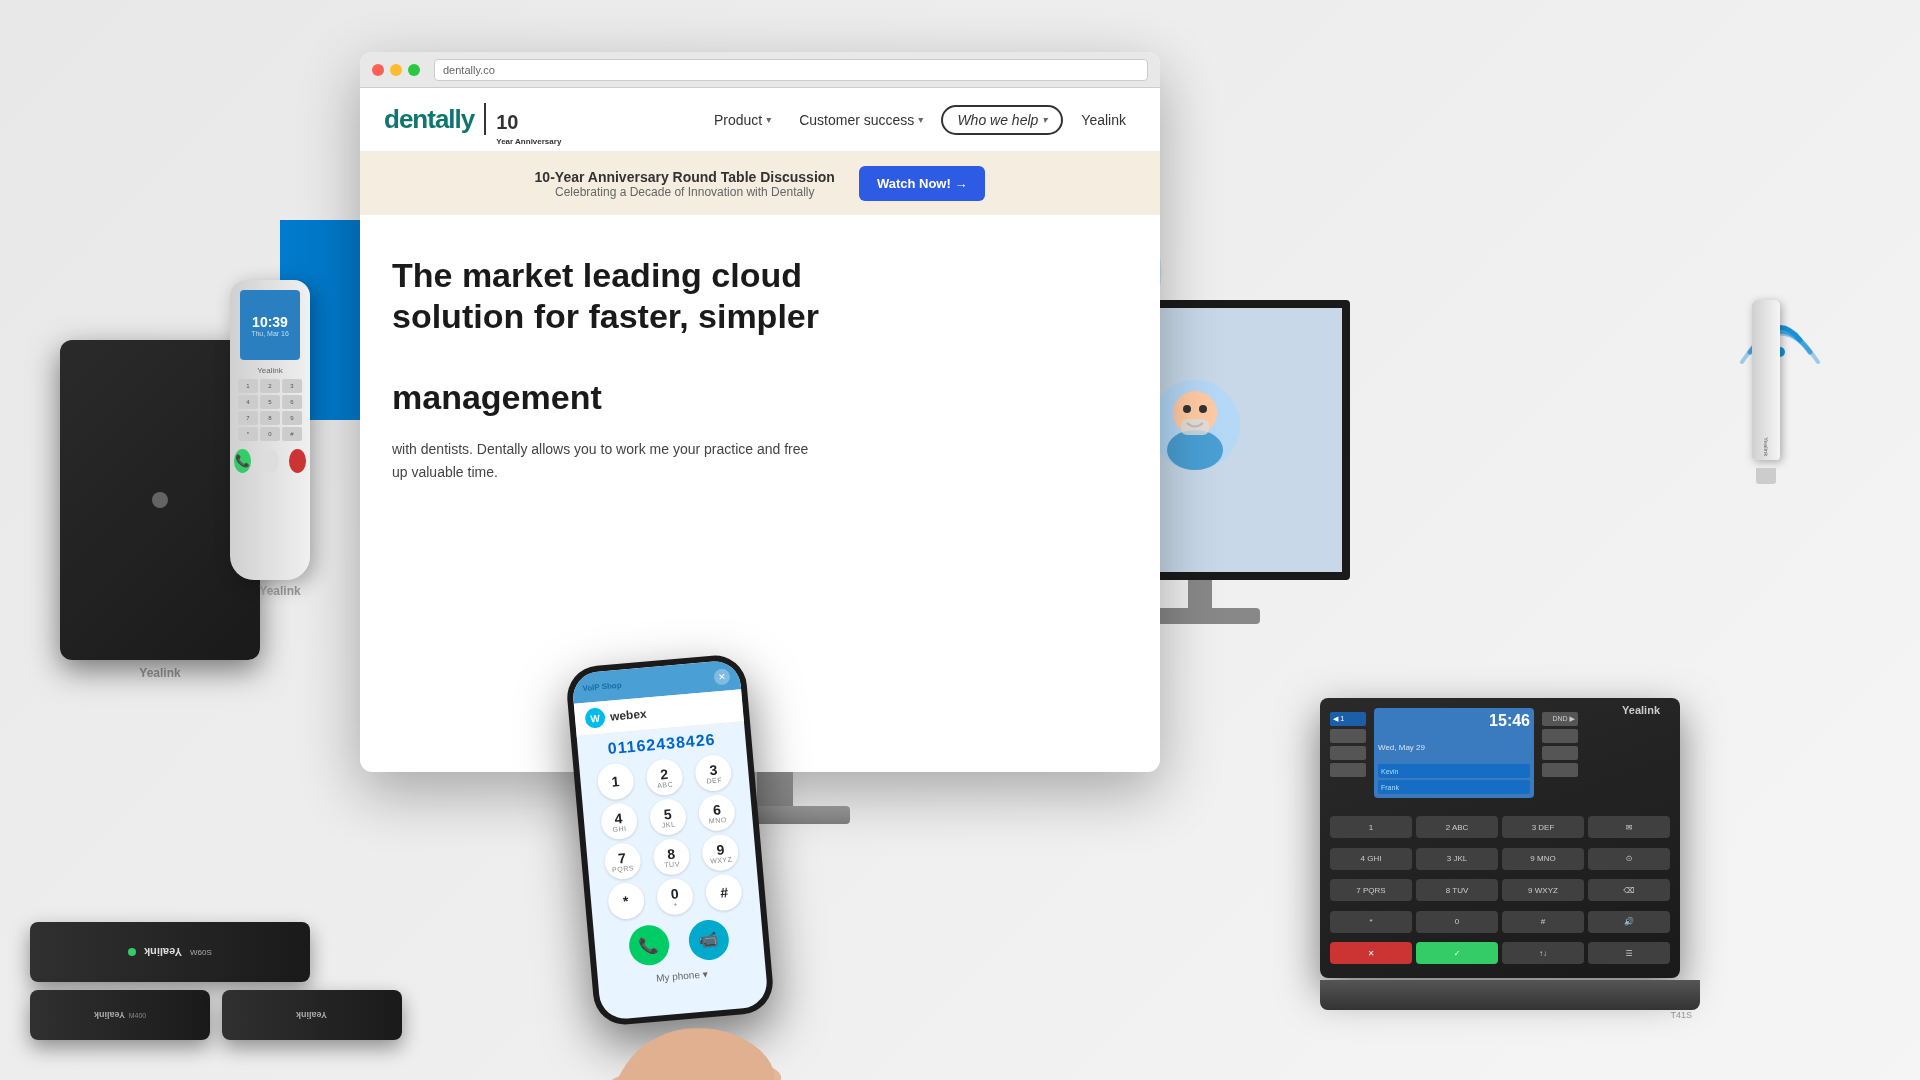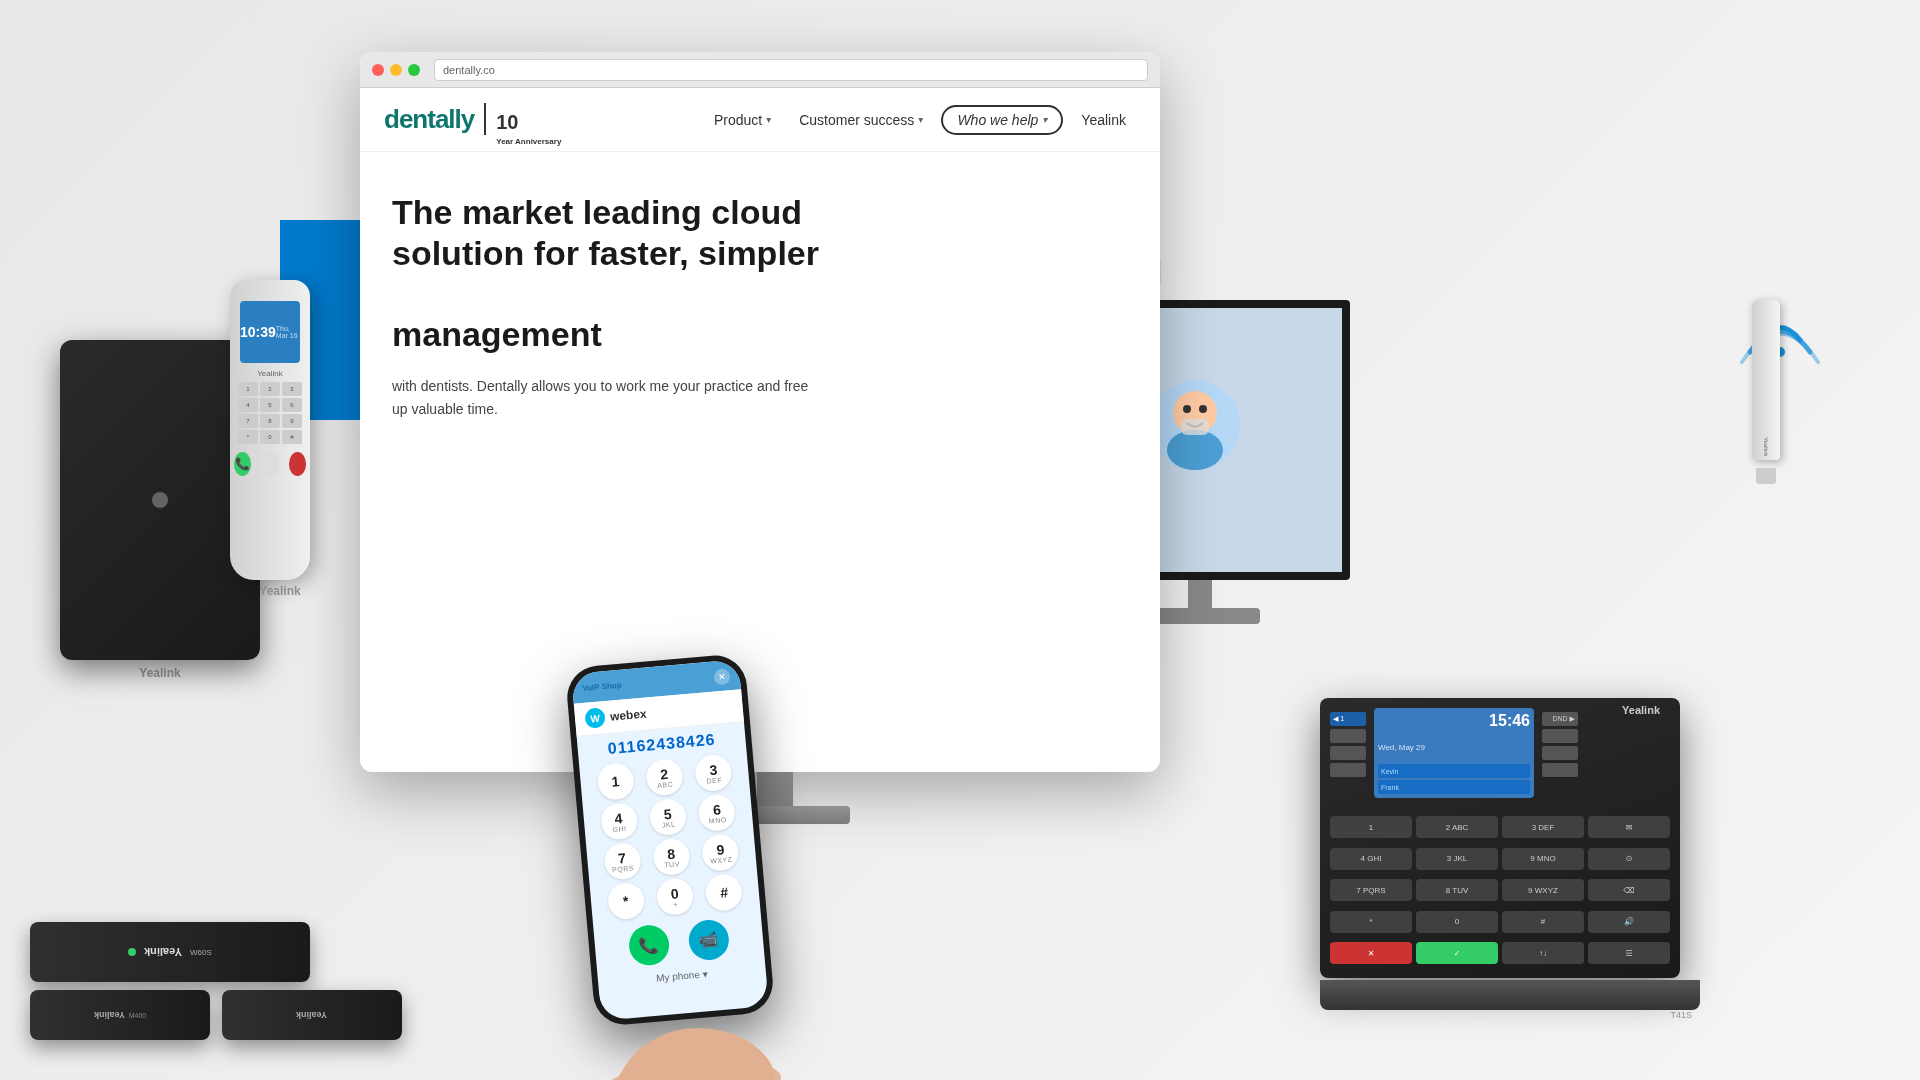--- a/index.html
+++ b/index.html
@@ -361,25 +361,26 @@
       width: 80px;
       height: 300px;
       background: linear-gradient(to right, #d0d0d0, #f0f0f0);
       border-radius: 16px 16px 24px 24px;
       box-shadow: 5px 5px 20px rgba(0,0,0,0.3);
       position: relative;
       overflow: hidden;
     }
     .handset-screen {
       width: 60px;
-      height: 62px;
+      height: 70px;
       background: #2a7fc0;
       border-radius: 4px;
-      margin: 21px auto 6px;
-      display: flex;
+      margin: 10px auto 6px;
+      display: flex;
+      flex-direction: column;
       align-items: center;
       justify-content: center;
     }
     .handset-time {
       color: white;
       font-size: 14px;
       font-weight: 700;
     }
     .handset-date {
       color: rgba(255,255,255,0.7);
@@ -721,20 +722,27 @@
       <div class="nav-item nav-item-pill">
         <span>Who we help</span>
         <span class="chevron">▾</span>
       </div>
       <div class="nav-item">
         <span>Yealink</span>
       </div>
     </div>
   </div>
 
+  <div class="banner">
+    <div class="banner-text">
+      <div class="banner-title">10-Year Anniversary Round Table Discussion</div>
+      <div class="banner-sub">Celebrating a Decade of Innovation with Dentally</div>
+    </div>
+    <button class="btn-watch">Watch Now! →</button>
+  </div>
 
   <div class="hero">
     <h1 class="hero-heading">
       <span>The market leading cloud</span><br>
       <span>solution for faster, simpler</span><br>
       <br>
       <span>management</span>
     </h1>
     <p class="hero-sub">
       <span>with dentists. Dentally allows you to work me your practice and free up valuable time.</span>

